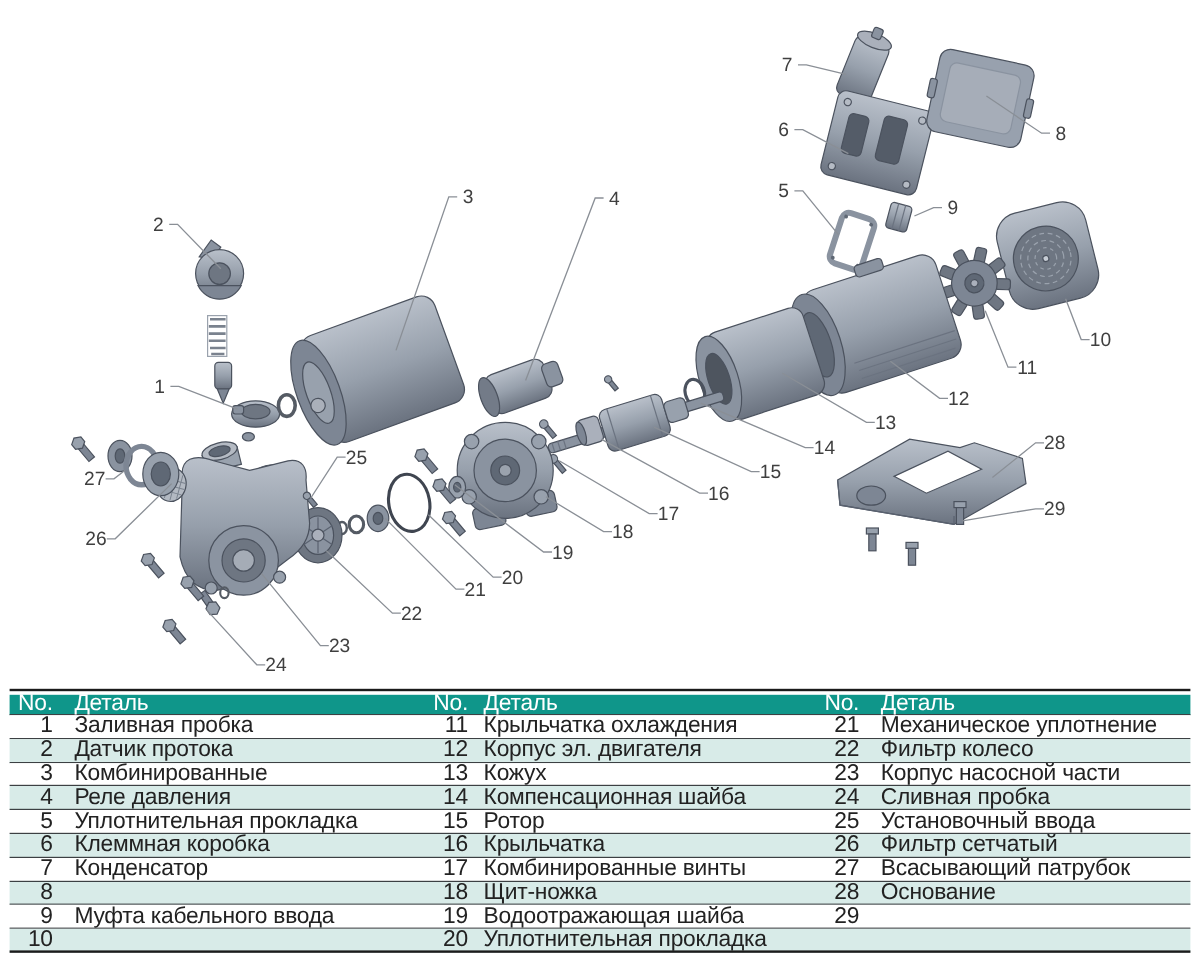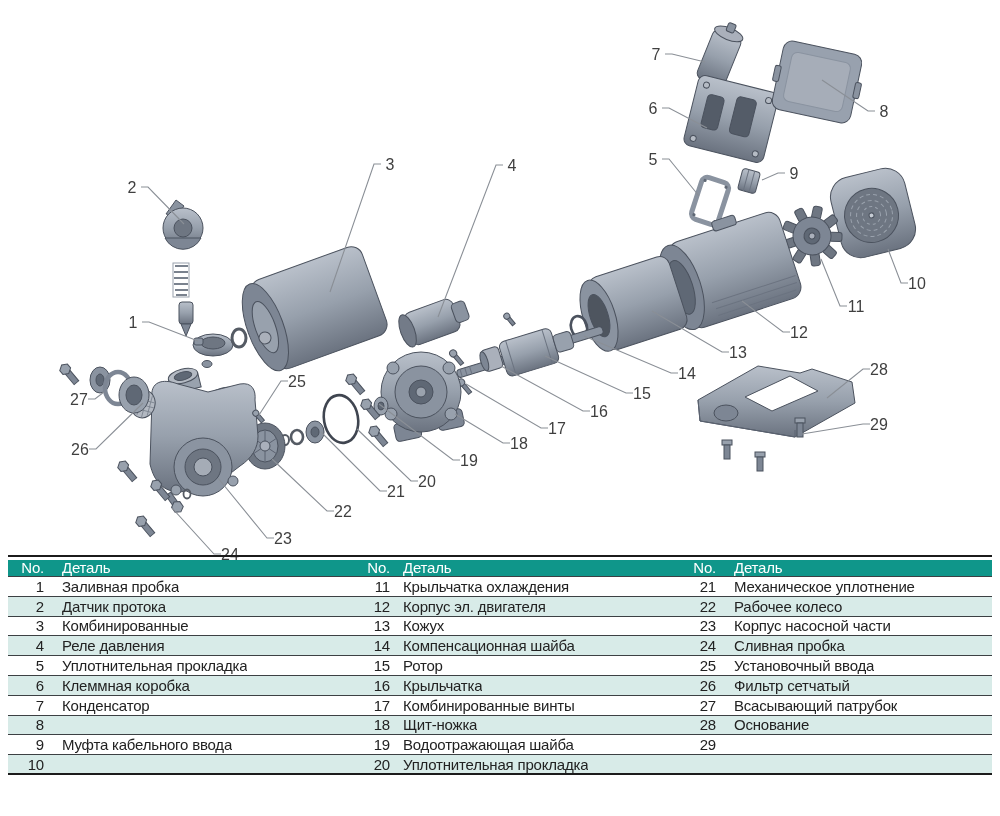--- a/index.html
+++ b/index.html
@@ -10,24 +10,24 @@
   html,body{background:#ffffff}
   body{width:1000px;height:816px;position:relative;font-family:"Liberation Sans",sans-serif;overflow:hidden}
   .page{position:absolute;inset:0;background:#ffffff}
 
   
   #diagram{position:absolute;left:0;top:0}
   #diagram text{font-family:"Liberation Sans",sans-serif;font-size:16px;fill:#3f3f3f}
 
   
   .table-wrap{
-    position:absolute;left:8px;top:555px;width:984px;
+    position:absolute;left:8px;top:574px;width:984px;
     border-top:2.5px solid var(--top-border);
     padding-top:2.5px;
-    font-size:15px;color:var(--text);letter-spacing:-0.2px;
+    font-size:19px;color:var(--text);letter-spacing:-0.2px;
   }
   .t-row{display:flex;align-items:center;height:19.8px;border-bottom:1.5px solid var(--divider);background:var(--row-bg)}
   .t-row.alt{background:var(--row-alt-bg)}
   .t-row.head{height:17.5px;background:var(--header-bg);color:var(--header-text)}
   .t-row:last-child{border-bottom:2px solid var(--top-border)}
   .grp{display:flex;align-items:center;height:100%}
   .g0{width:340px}.g1{width:332px}.g2{width:312px}
   .no{width:40px;text-align:right;padding-right:4px;flex:none}
   .g1 .no{width:46px}
   .nm{padding-left:14px;white-space:nowrap;overflow:hidden}
@@ -505,21 +505,21 @@
         <div class="grp g0">
           <span class="no">2</span>
           <span class="nm">Датчик протока</span>
         </div>
         <div class="grp g1">
           <span class="no">12</span>
           <span class="nm">Корпус эл. двигателя</span>
         </div>
         <div class="grp g2">
           <span class="no">22</span>
-          <span class="nm">Рабочее колесо</span>
+          <span class="nm">Фильтр колесо</span>
         </div>
       </div>
       <div class="t-row">
         <div class="grp g0">
           <span class="no">3</span>
           <span class="nm">Комбинированные</span>
         </div>
         <div class="grp g1">
           <span class="no">13</span>
           <span class="nm">Кожух</span>

